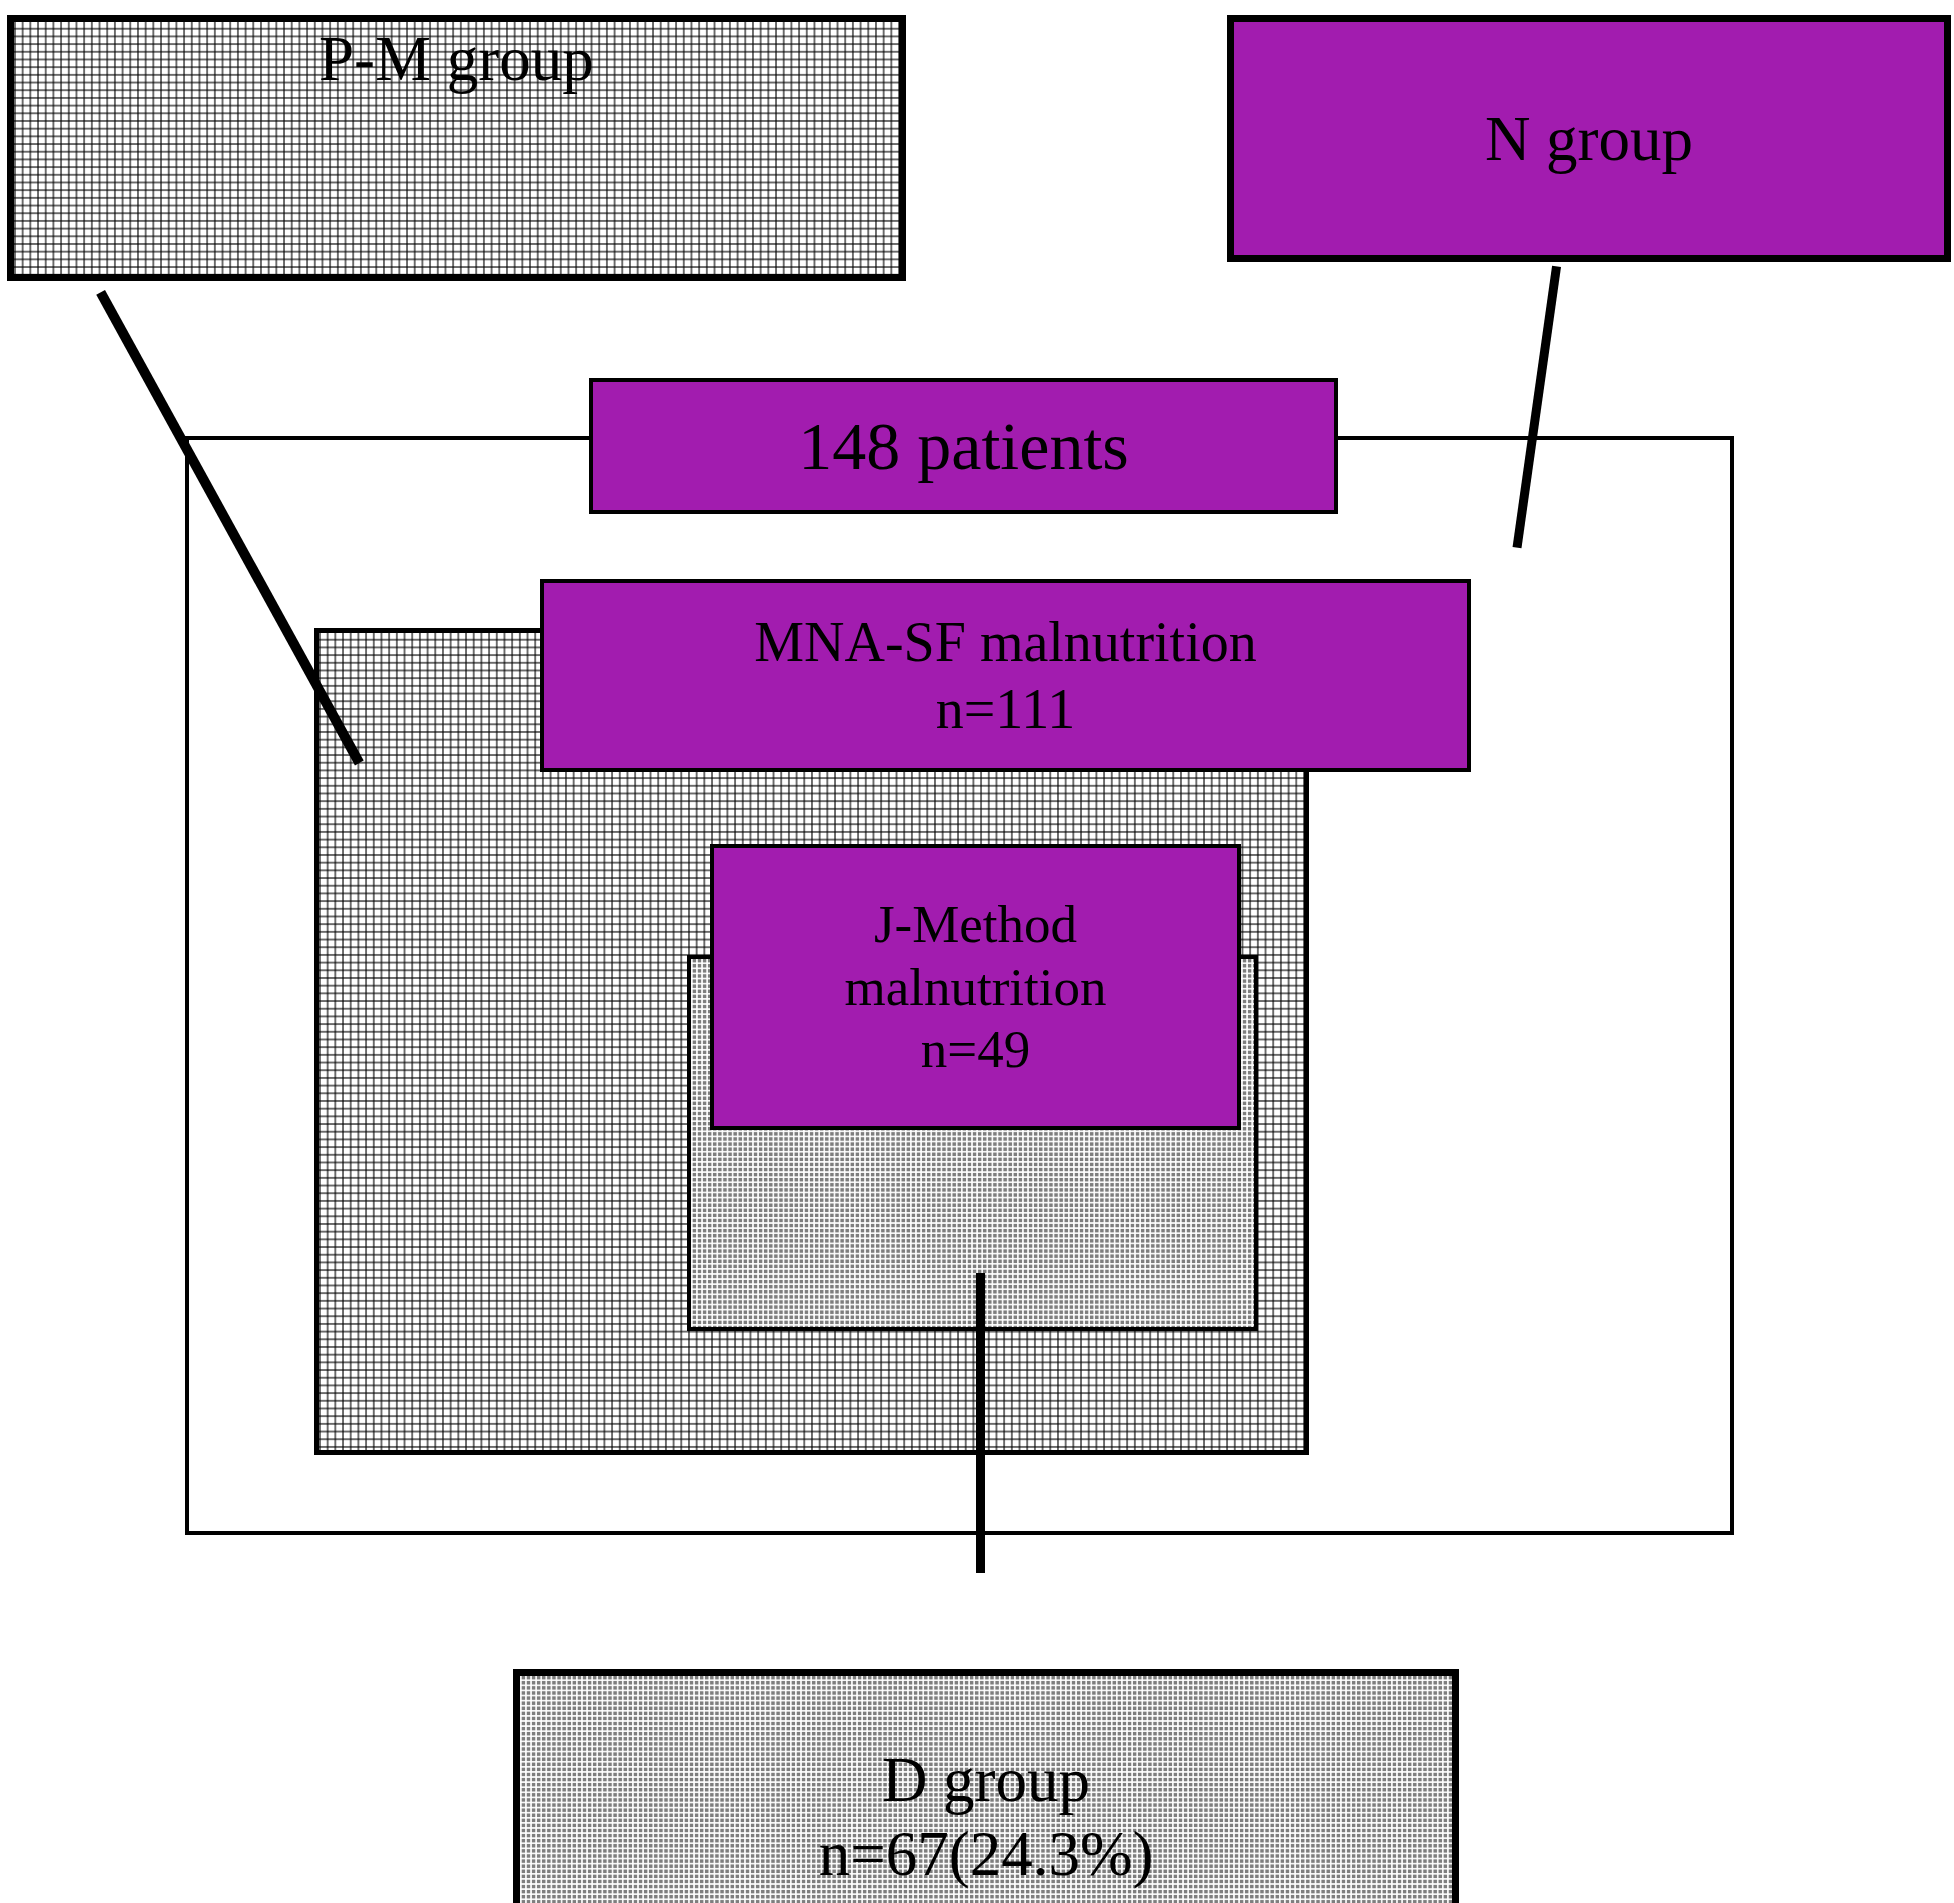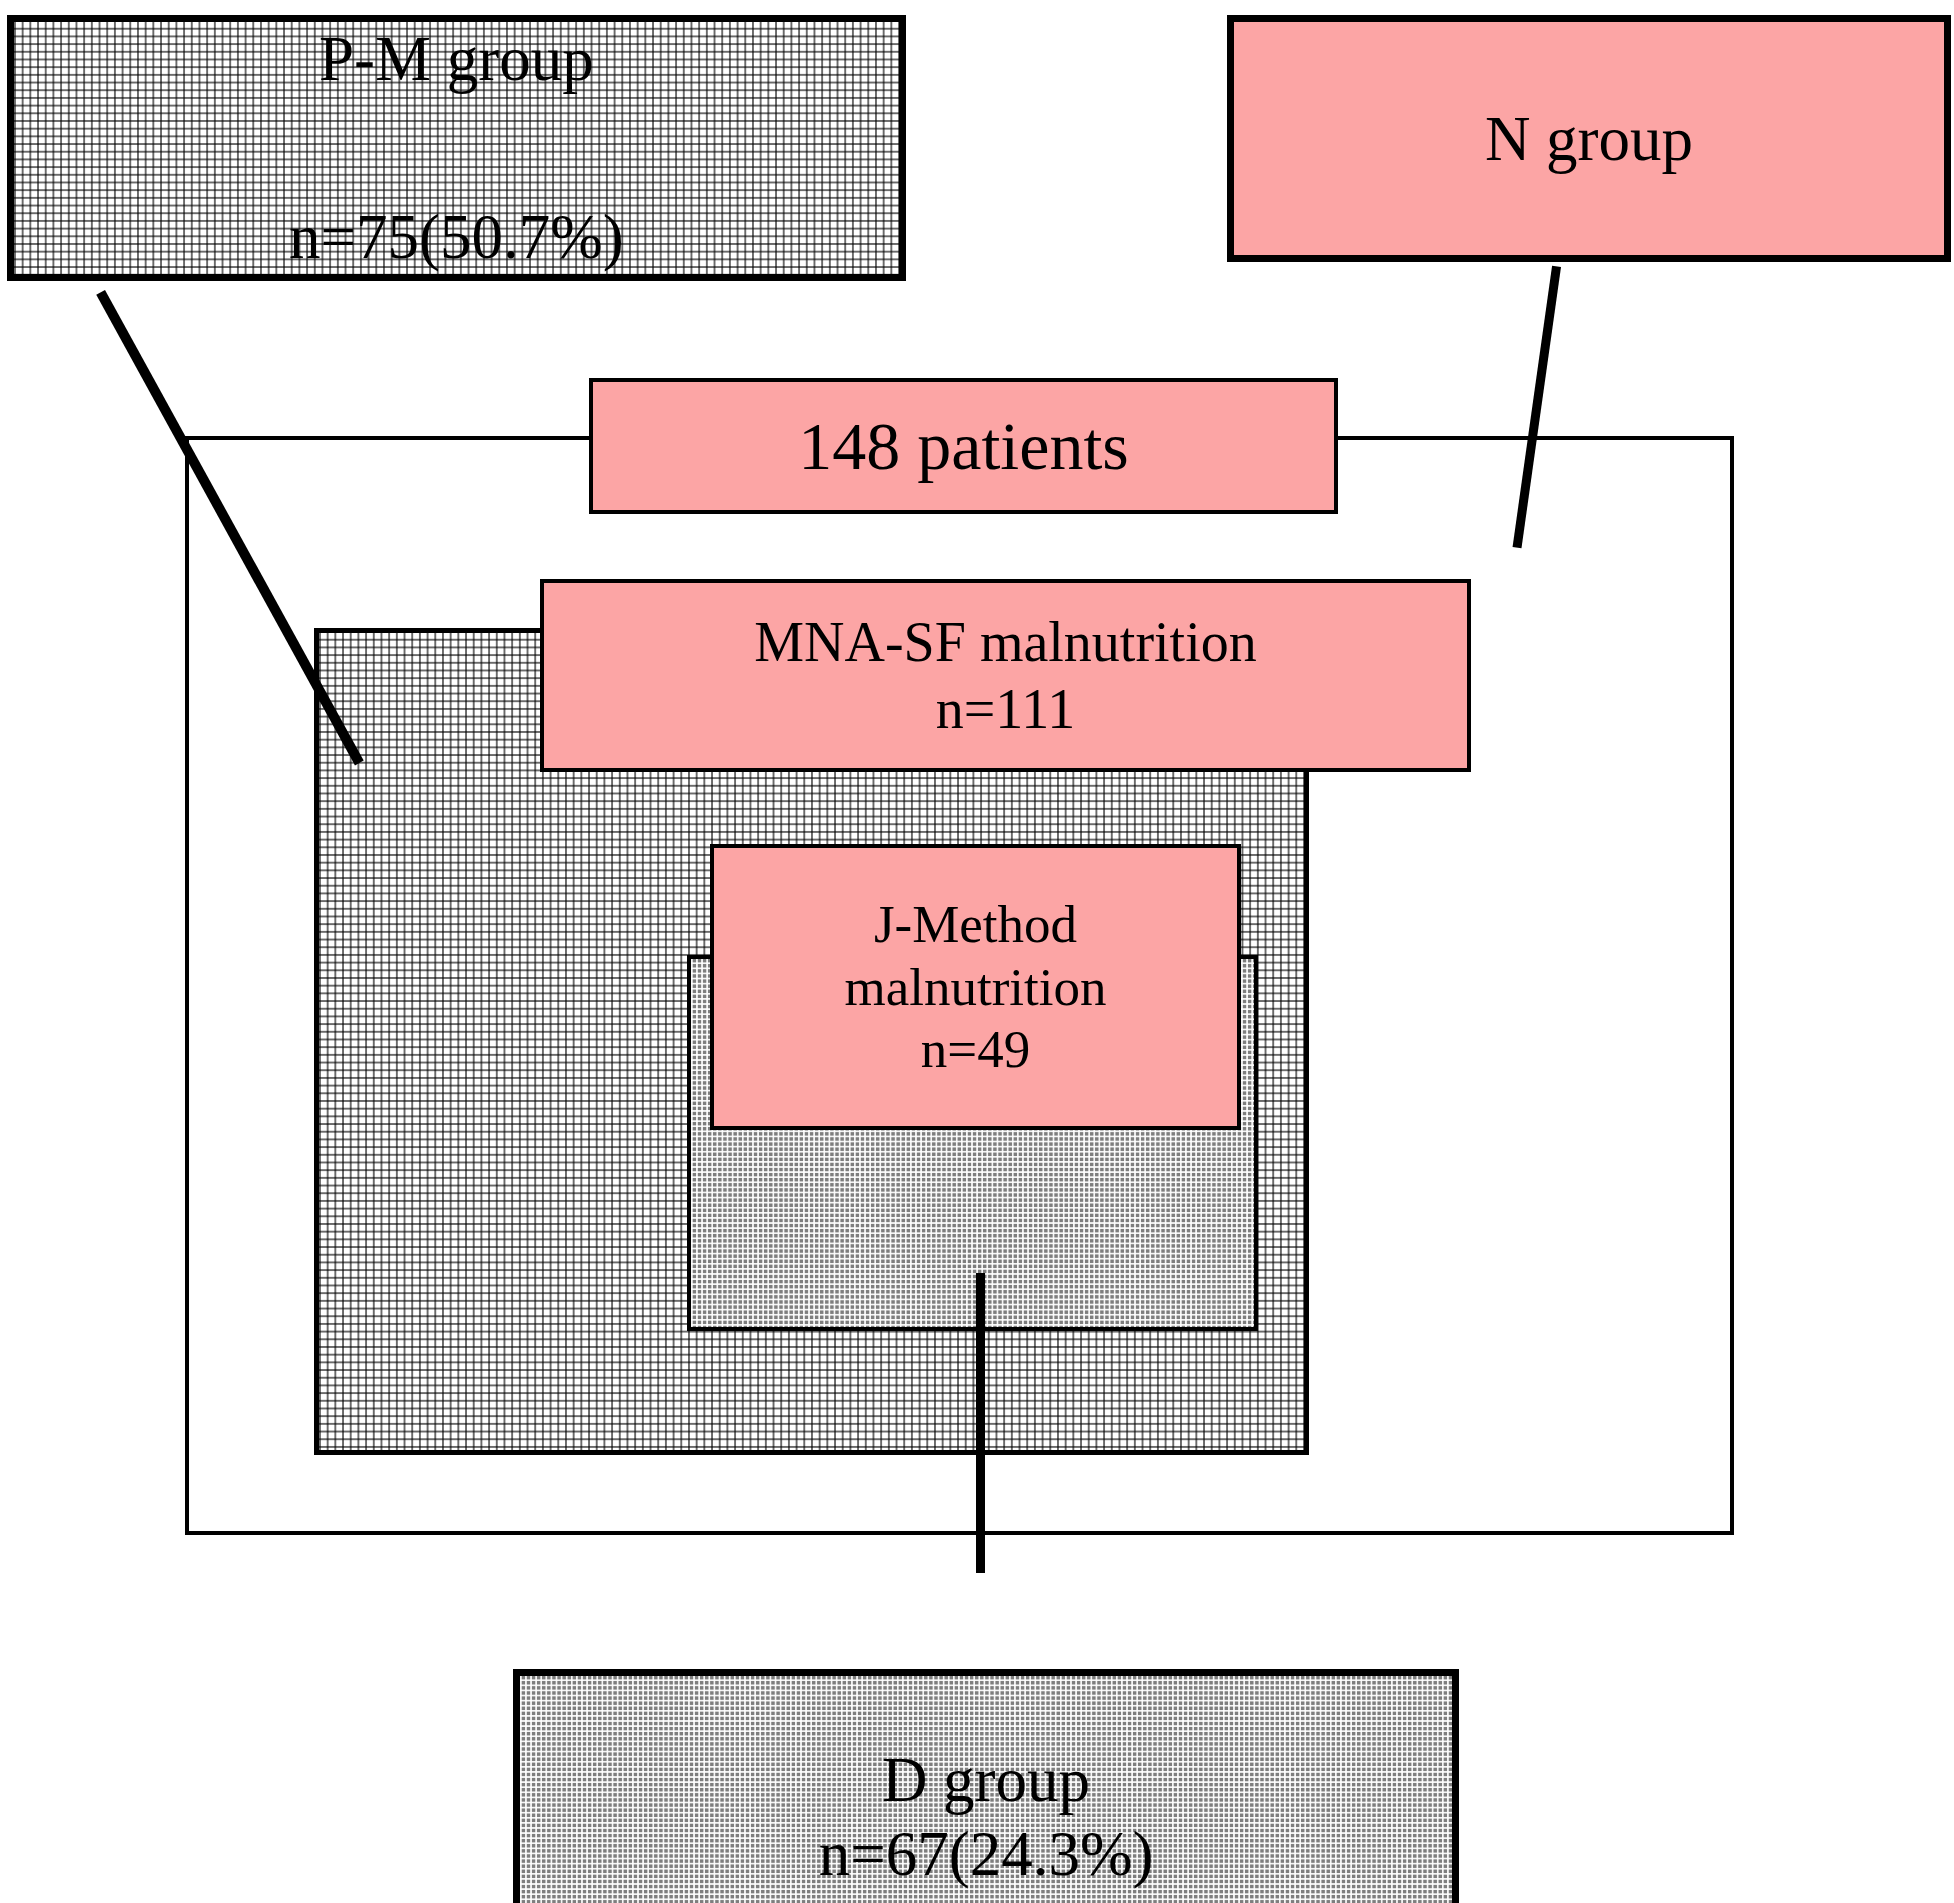--- a/index.html
+++ b/index.html
@@ -44,21 +44,21 @@
     align-items:center;
     justify-content:center;
     text-align:center;
     line-height:1.18;
   }
   .box .ln{display:block;white-space:nowrap;}
 
   .bd-thick{border:7.7px solid #000;}
   .bd-med{border:5.1px solid #000;}
   .bd-thin{border:4.3px solid #000;margin-top:16px;}
-  .white{background:#fca5a5;}
+  .white{background:#a21caf;}
 
   
   #pm-group{left:6.8px;  top:15.3px;  width:899px; height:266px; font-size:63px;justify-content:space-between;}
   #n-group {left:1227px;top:15.3px;  width:724px;  height:247px; font-size:63px;}
 
   #outer-rect{left:185px; top:436px; width:1549px; height:1099px; border:4.3px solid #000; background:transparent;}
 
   #light-rect{left:314px; top:628px; width:995px; height:827px;}
 
   #patients-box{left:589px; top:362px; width:749px; height:136px; font-size:68px;}
@@ -89,21 +89,20 @@
   <div class="box fill-light bd-med" id="light-rect"></div>
 
   <div class="box fill-dark bd-thin" id="dark-rect"></div>
 
   <div class="line" id="line-pm"></div>
   <div class="line" id="line-n"></div>
   <div class="line" id="line-d"></div>
 
   <div class="box fill-light bd-thick" id="pm-group">
     <span class="ln">P-M group</span>
-    <span class="ln">n=75(50.7%)</span>
   </div>
 
   <div class="box white bd-thick" id="n-group">
     <span class="ln">N group</span>
   </div>
 
   <div class="box white bd-thin" id="patients-box">
     <span class="ln">148 patients</span>
   </div>
 

